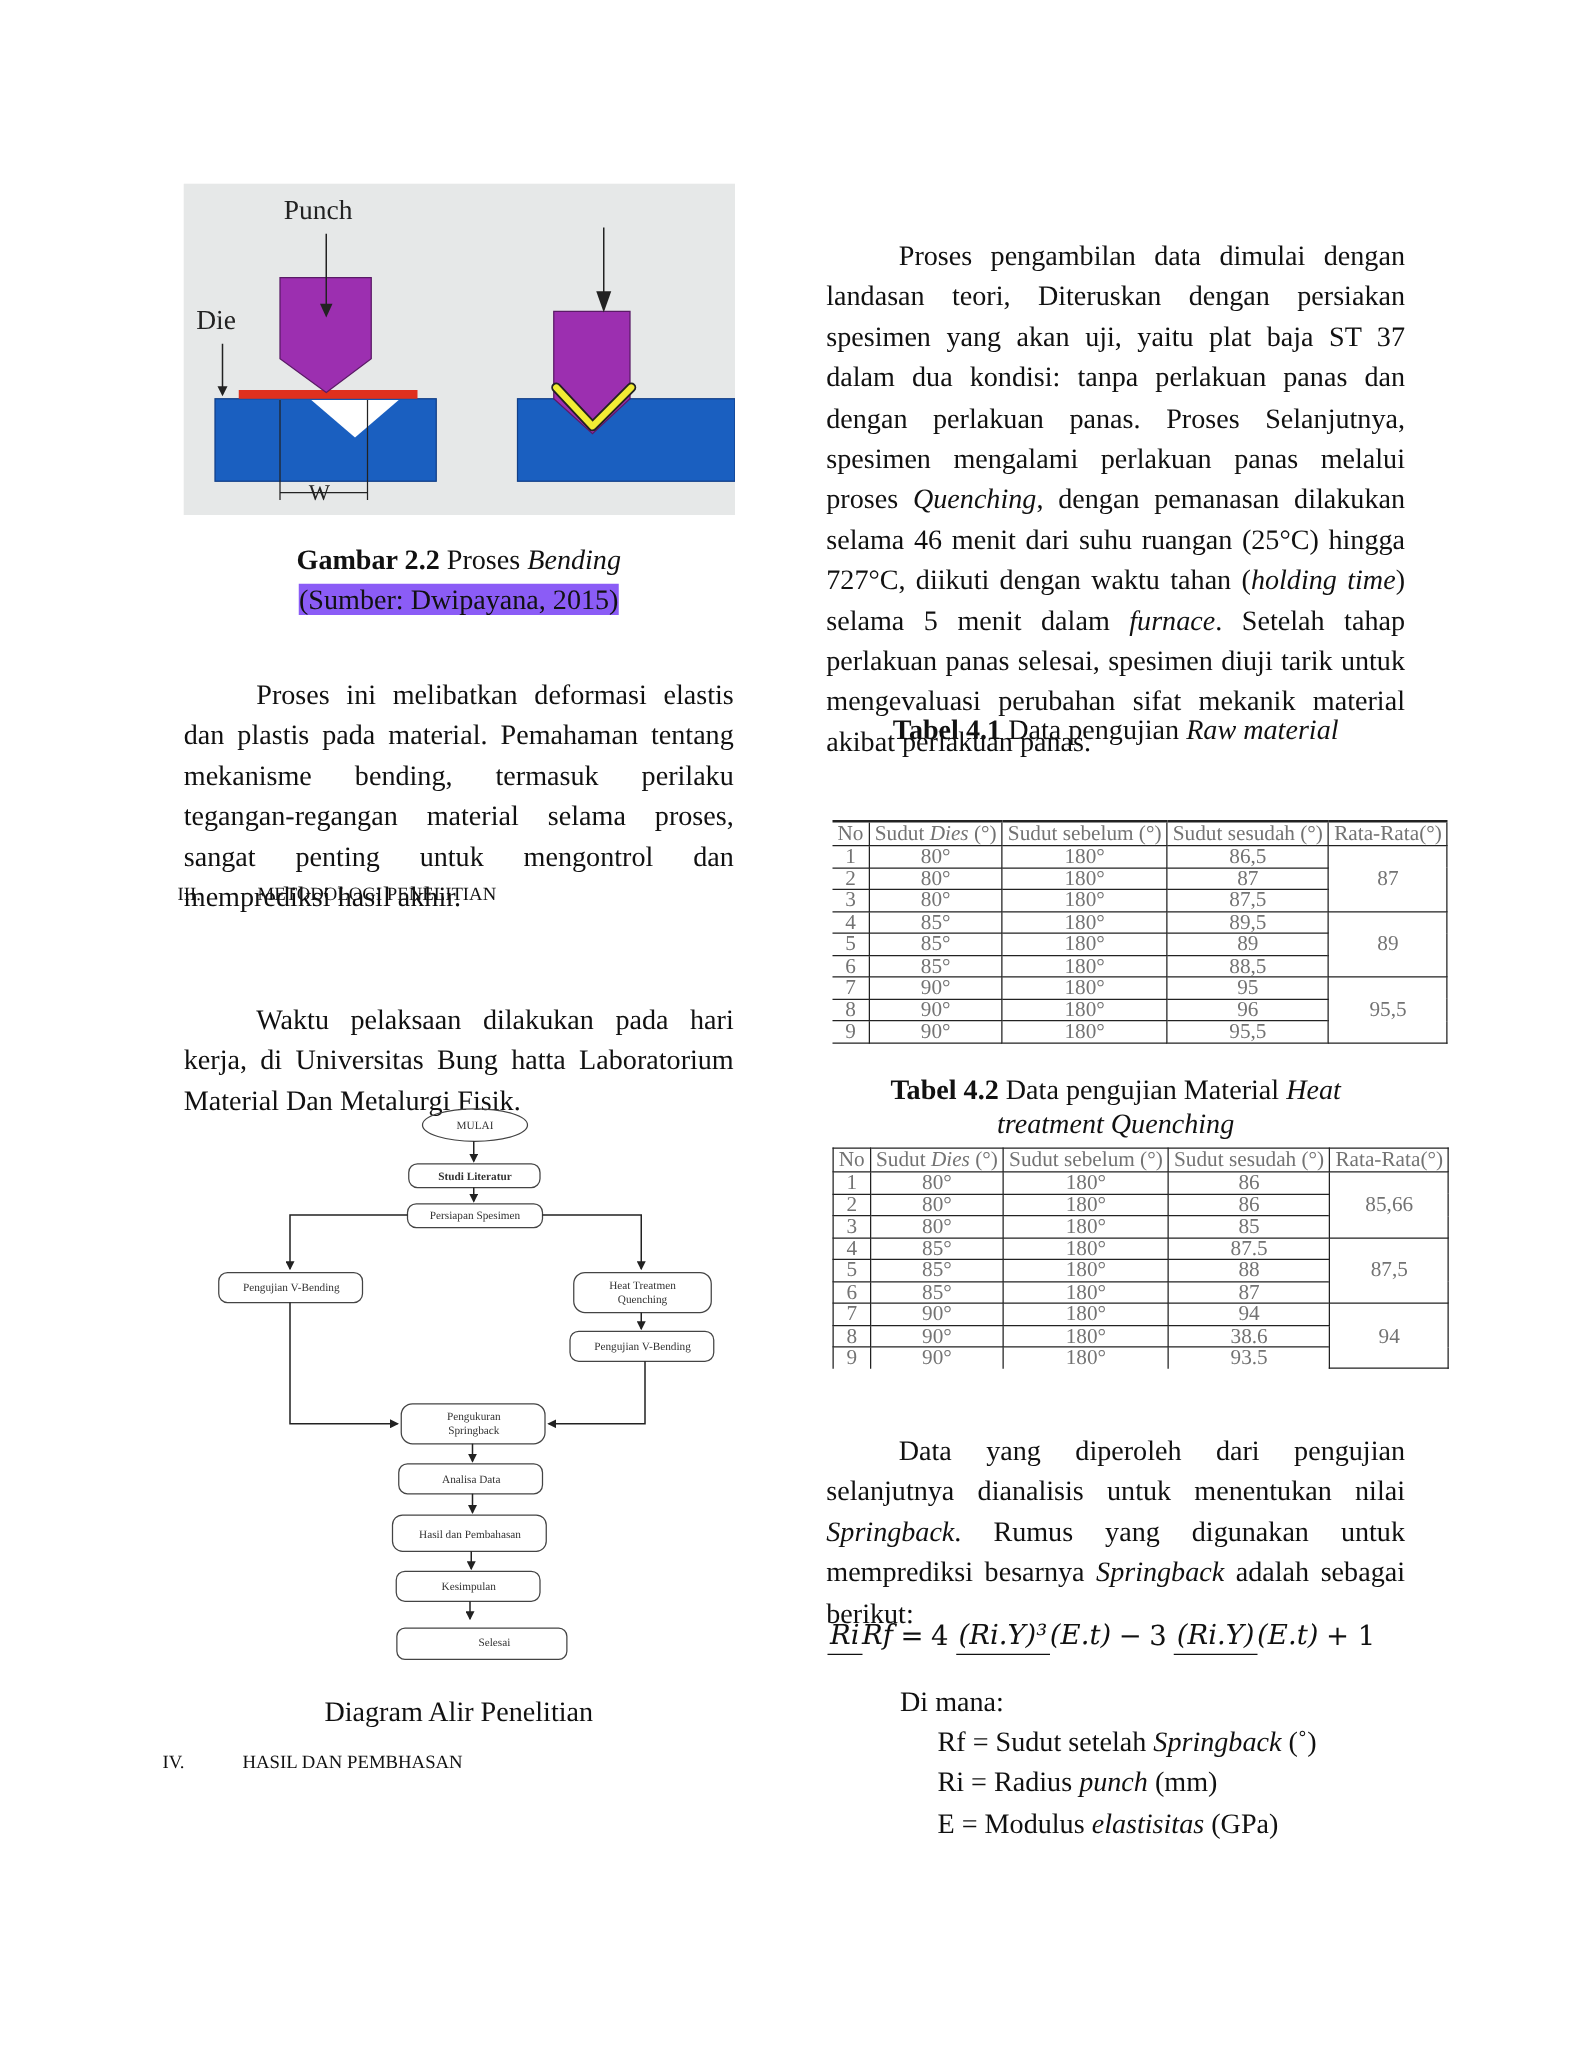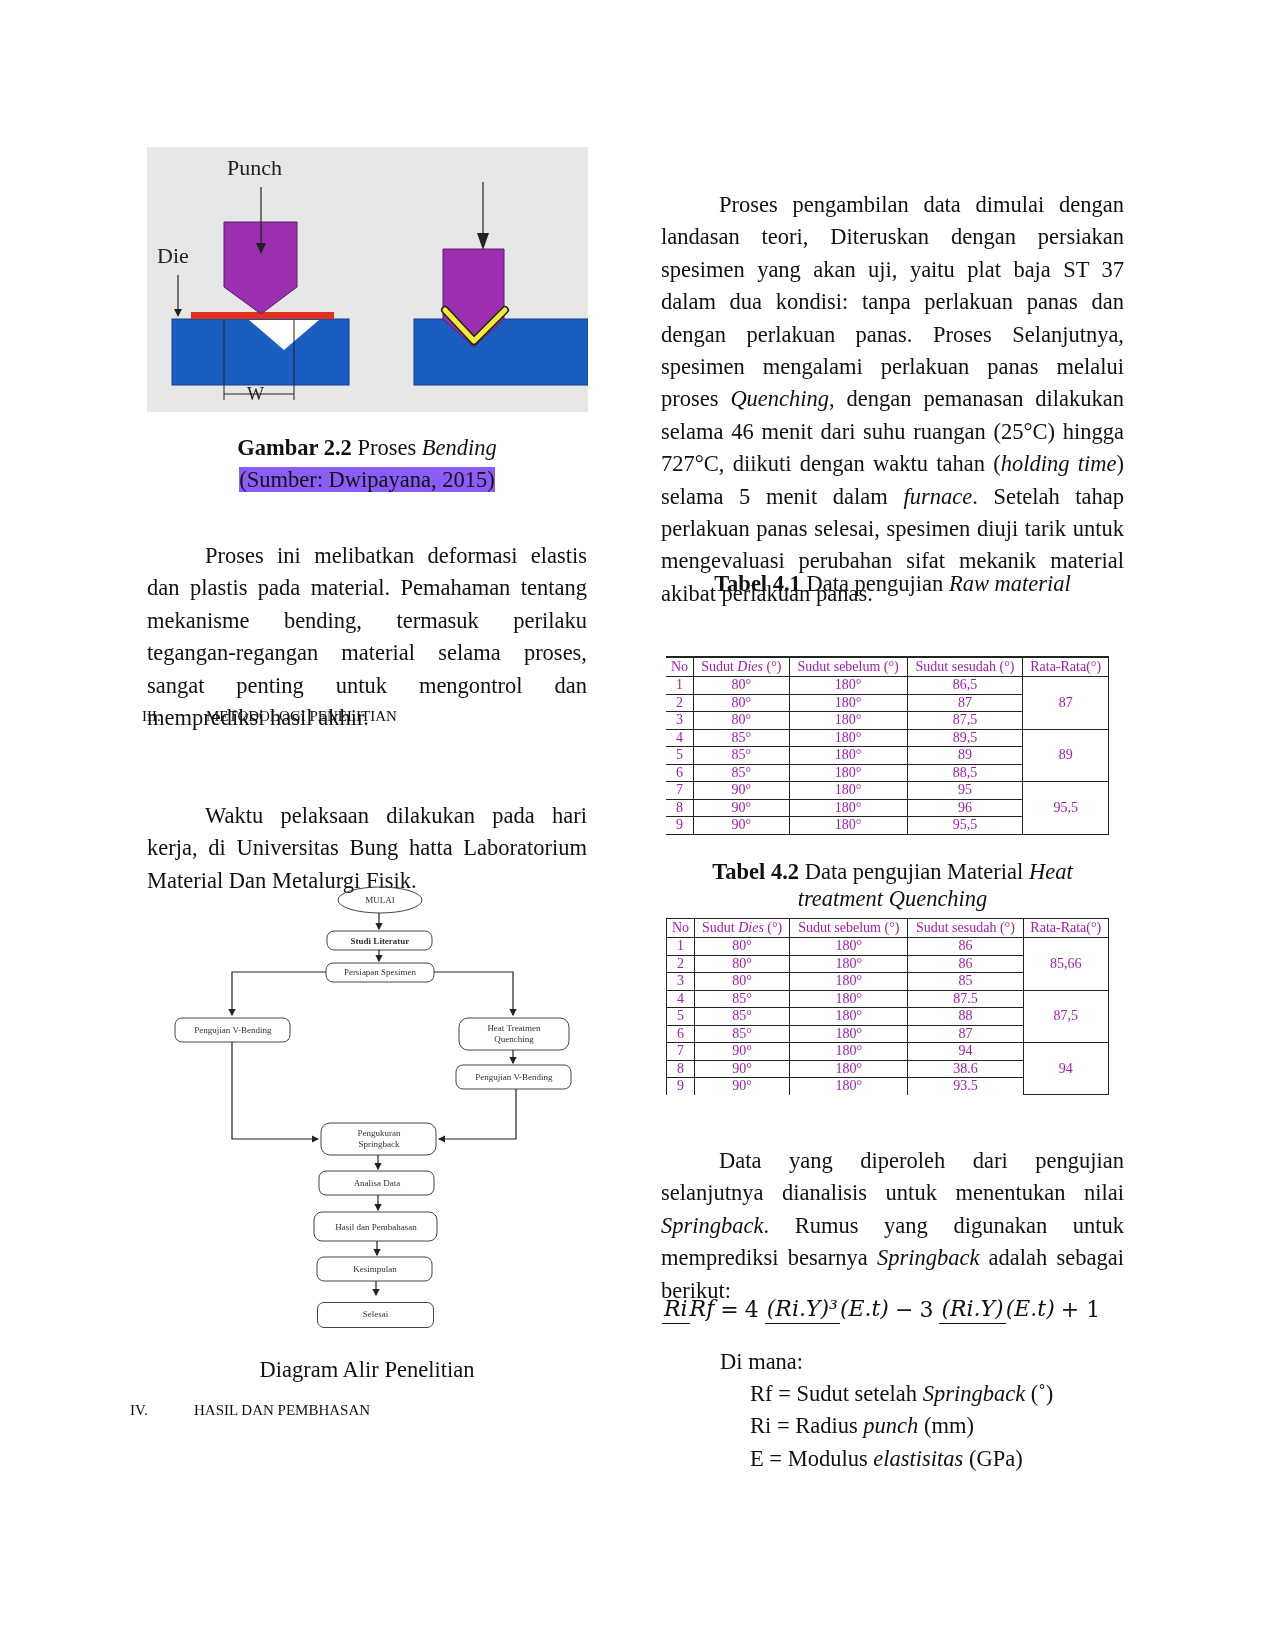--- a/index.html
+++ b/index.html
@@ -15,22 +15,22 @@
   .heading .num { display:inline-block; width:64px; }
   p { margin:0; }
   i { font-style:italic; }
 
   
   .figure { position:absolute; left:147px; top:147px; width:441px; height:265px; background:#e6e8e8; }
   .figure svg { width:100%; height:100%; display:block; }
 
   
   .tcap { position:absolute; left:661px; width:463px; text-align:center; font-size:22.5px; line-height:27px; }
-  table.dt { position:absolute; border-collapse:collapse; font-size:14px; line-height:16px;
-             font-family:"Liberation Serif", serif; color:#a21caf; }
+  table.dt { position:absolute; border-collapse:collapse; font-size:17px; line-height:16px;
+             font-family:"Liberation Serif", serif; color:#737373; }
   table.dt th, table.dt td { border:1px solid #222; padding:0 4px; text-align:center; font-weight:normal; white-space:nowrap; height:16.5px; }
   table.dt th { height:18px; }
   table.t1 { left:666px; top:656px; width:443px; }
   table.t1 th { border-top:2px solid #222; }
   table.t1 td:first-child, table.t1 th:first-child { border-left:none; }
   table.t2 { left:666px; top:918px; width:443px; }
   table.t2 tr:last-child td { border-bottom:none; }
 
   
   .flow { position:absolute; left:160px; top:860px; width:420px; height:440px; }
@@ -133,21 +133,21 @@
       <text x="354" y="220">Pengujian V-Bending</text>
       <text x="219" y="276">Pengukuran</text>
       <text x="219" y="287">Springback</text>
       <text x="217" y="326">Analisa Data</text>
       <text x="216" y="370">Hasil dan Pembahasan</text>
       <text x="215" y="412">Kesimpulan</text>
     </g>
   </svg>
 </div>
 
-<div style="position:absolute; left:317px; top:1302px; width:115px; height:24px; border:1px solid #444; border-radius:7px; text-align:center; font-size:9px; line-height:22px; color:#333; font-family:'Liberation Serif',serif;">Selesai</div>
+<div style="position:absolute; left:317px; top:1302px; width:115px; height:24px; border:1px solid #444; border-radius:7px; text-align:center; font-size:9px; line-height:22px; color:#333; font-family:'Liberation Serif',serif;padding-left:20px;">Selesai</div>
 
 <div class="col left center" style="top:1354px;">Diagram Alir Penelitian</div>
 
 <div class="heading" style="left:130px; top:1402px;">
   <span class="num">IV.</span><span>HASIL DAN PEMBHASAN</span>
 </div>
 
 <p class="col right just indent" style="top:146px;">
   <span>Proses pengambilan data dimulai dengan landasan teori, Diteruskan dengan persiakan spesimen yang akan uji, yaitu plat baja ST 37 dalam dua kondisi: tanpa perlakuan panas dan dengan perlakuan panas. Proses Selanjutnya, spesimen mengalami perlakuan panas melalui proses </span><i>Quenching</i><span>, dengan pemanasan dilakukan selama 46 menit dari suhu ruangan (25°C) hingga 727°C, diikuti dengan waktu tahan (</span><i>holding time</i><span>) selama 5 menit dalam </span><i>furnace</i><span>. Setelah tahap perlakuan panas selesai, spesimen diuji tarik untuk mengevaluasi perubahan sifat mekanik material akibat perlakuan panas.</span>
 </p>

